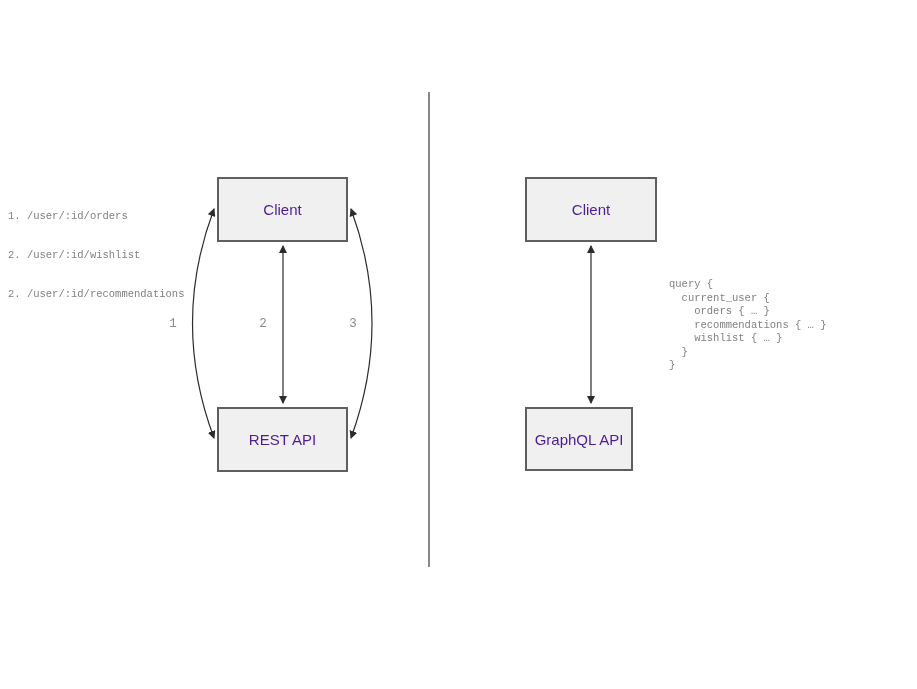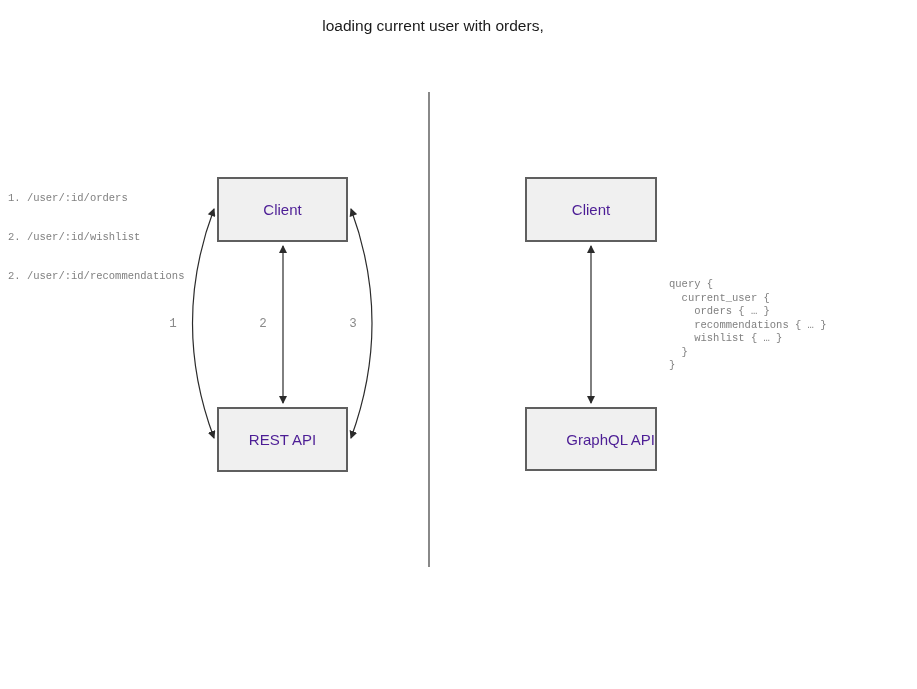--- a/index.html
+++ b/index.html
@@ -22,28 +22,28 @@
   .node-box {
     background: #f0f0f0;
     border: 2px solid #5f5f5f;
     box-sizing: border-box;
     display: flex; align-items: center; justify-content: center;
     font-size: 15px; color: #4c1d95;
   }
   #client-left  { left: 217px; top: 177px; width: 131px; height: 65px; }
   #rest-api     { left: 217px; top: 407px; width: 131px; height: 65px; }
   #client-right { left: 525px; top: 177px; width: 132px; height: 65px; }
-  #graphql-api  { left: 525px; top: 407px; width: 132px; height: 64px; justify-content: flex-end; }
+  #graphql-api  { left: 525px; top: 407px; width: 108px; height: 64px; }
 
   .mono {
     font-family: "Liberation Mono", "DejaVu Sans Mono", monospace;
     color: #808080;
   }
   .endpoint-list {
-    left: 8px; top: 166px;
+    left: 8px; top: 184px;
     font-size: 10.5px; line-height: 13px;
     white-space: pre;
   }
   .endpoint-list div { margin: 0; }
 
   .arrow-label {
     width: 20px; text-align: center;
     font-size: 12.5px; color: #8a8a8a;
     font-family: "Liberation Mono", "DejaVu Sans Mono", monospace;
   }
@@ -63,21 +63,20 @@
     width: 917px; height: 689px;
     pointer-events: none;
   }
   svg .edge { stroke: #2b2b2b; stroke-width: 1.2; fill: none; }
   svg .divider { stroke: #6b6b6b; stroke-width: 1.6; }
 </style>
 </head>
 <body>
 
 <div class="abs title">
-  <div>loading current user with orders,</div>
 </div>
 
 <svg class="diagram-lines" viewBox="0 0 917 689" xmlns="http://www.w3.org/2000/svg">
   <defs>
     <marker id="ah-end" markerWidth="9" markerHeight="9" refX="7" refY="4" orient="auto" markerUnits="userSpaceOnUse">
       <path d="M0,0 L8,4 L0,8 z" fill="#2b2b2b"></path>
     </marker>
     <marker id="ah-start" markerWidth="9" markerHeight="9" refX="1" refY="4" orient="auto" markerUnits="userSpaceOnUse">
       <path d="M8,0 L0,4 L8,8 z" fill="#2b2b2b"></path>
     </marker>

